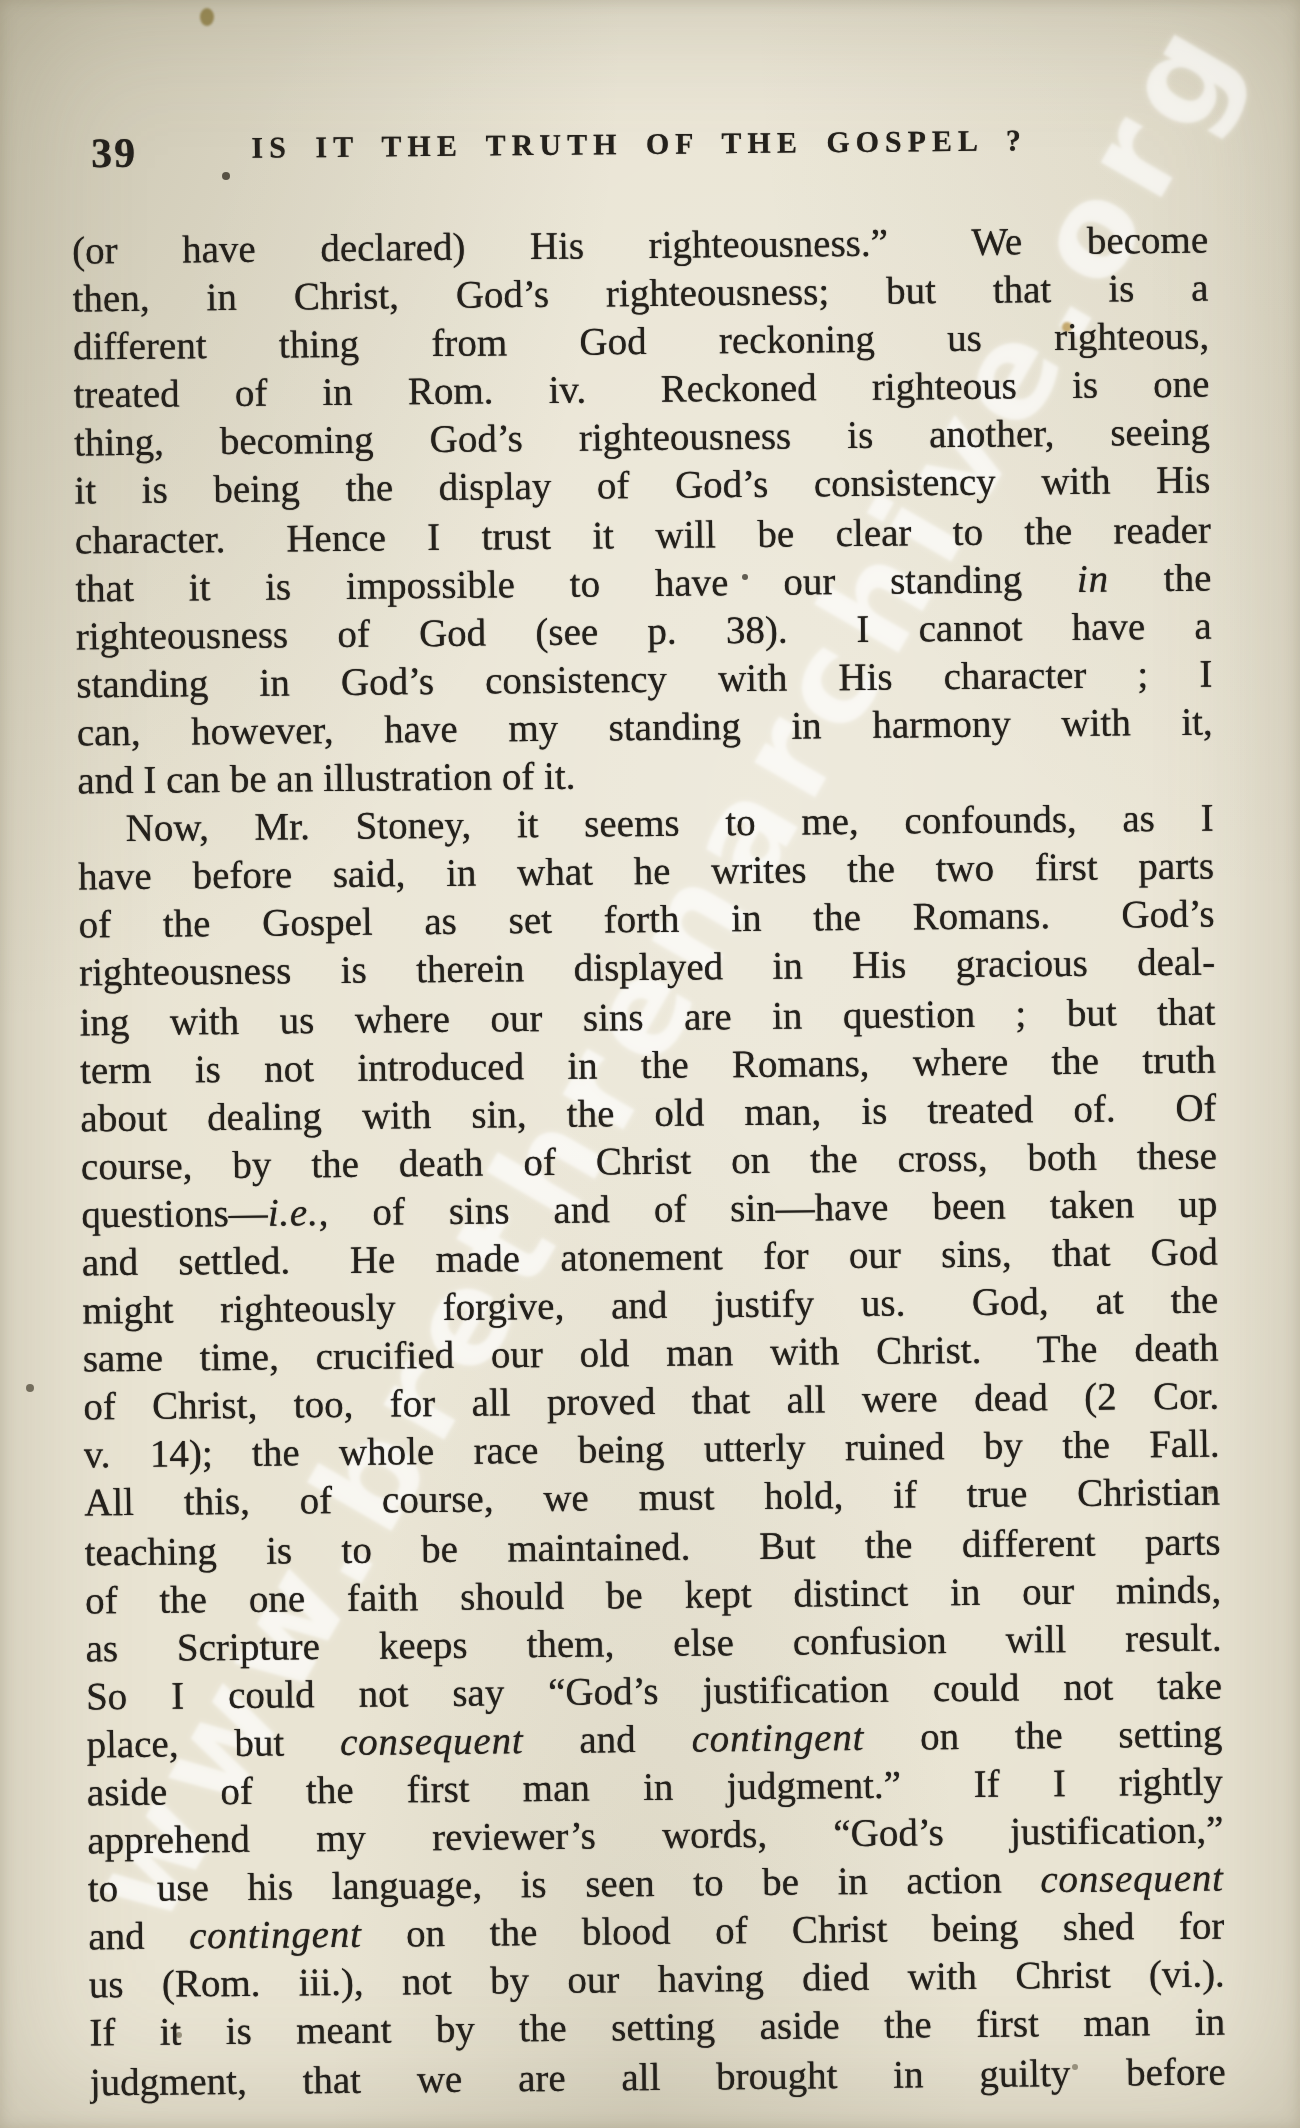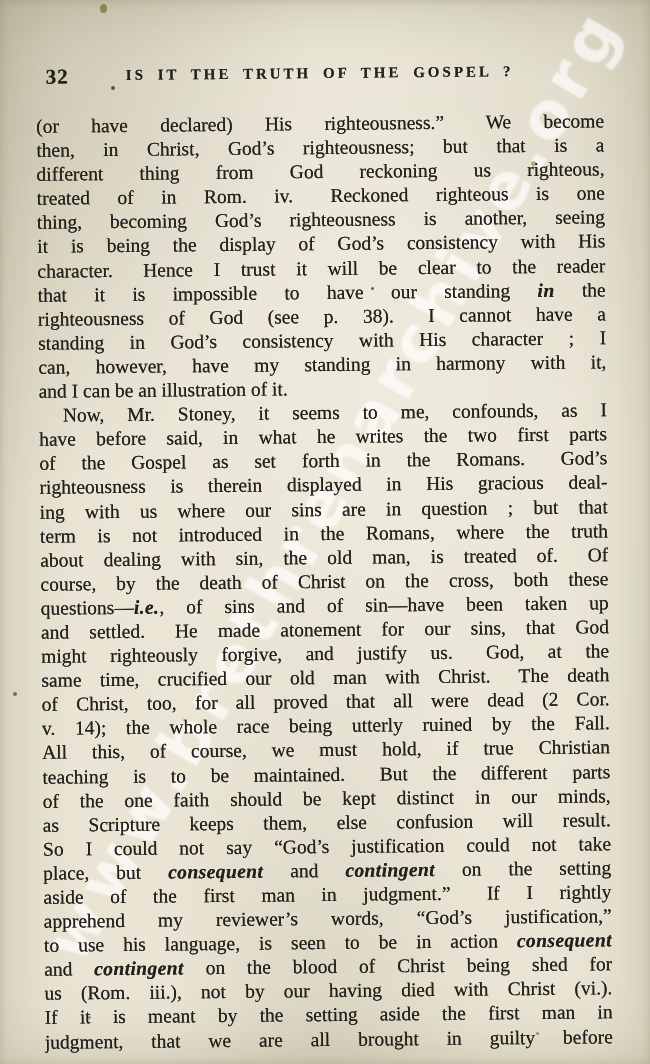--- a/index.html
+++ b/index.html
@@ -31,21 +31,21 @@
   .pagenum{position:absolute;left:10px;top:0;font-size:21px;font-weight:bold;
     letter-spacing:1px;text-shadow:0 0 0.5px rgba(36,33,28,0.7);}
   .title{position:absolute;left:0;right:0;top:3px;text-align:center;
     font-size:15px;font-weight:bold;letter-spacing:3px;word-spacing:5px;
     text-shadow:0 0 0.5px rgba(36,33,28,0.6);}
   .bodytext{font-size:19.5px;line-height:24.1px;
     text-shadow:0 0 0.55px rgba(30,27,22,0.85);}
   .line{text-align:justify;text-align-last:justify;height:24.1px;overflow:hidden;}
   .line.flush{text-align-last:left;}
   .line.indent{text-indent:24px;}
-  .line i{letter-spacing:0.4px;font-weight:bold;}
+  .line i{letter-spacing:0.4px;}
   .speck{position:absolute;border-radius:50%;pointer-events:none;}
 </style>
 </head>
 <body>
 
 <div class="page">
 
   <div class="watermark">www.brethrenarchive.org</div>
 
   <div>
@@ -54,21 +54,21 @@
     <div class="speck" style="left:531px;top:161px;width:5px;height:5px;background:rgba(176,138,58,0.7);filter:blur(0.4px);"></div>
     <div class="speck" style="left:371px;top:287px;width:3px;height:3px;background:rgba(50,46,36,0.75);"></div>
     <div class="speck" style="left:13px;top:692px;width:4px;height:4px;background:rgba(70,64,48,0.7);"></div>
     <div class="speck" style="left:604px;top:744px;width:3px;height:3px;background:rgba(90,82,60,0.6);"></div>
     <div class="speck" style="left:88px;top:1016px;width:3px;height:3px;background:rgba(90,82,60,0.55);"></div>
     <div class="speck" style="left:536px;top:1032px;width:3px;height:3px;background:rgba(90,82,60,0.55);"></div>
   </div>
 
   <div class="content">
     <div class="runhead">
-      <span class="pagenum">32</span>
+      <span class="pagenum">39</span>
       <span class="title">IS IT THE TRUTH OF THE GOSPEL ?</span>
     </div>
     <div class="bodytext" id="bodytext">
         <div class="line">(or have declared) His righteousness.”  We become</div>
         <div class="line">then, in Christ, God’s righteousness; but that is a</div>
         <div class="line">different thing from God reckoning us righteous,</div>
         <div class="line">treated of in Rom. iv.  Reckoned righteous is one</div>
         <div class="line">thing, becoming God’s righteousness is another, seeing</div>
         <div class="line">it is being the display of God’s consistency with His</div>
         <div class="line">character.  Hence I trust it will be clear to the reader</div>

